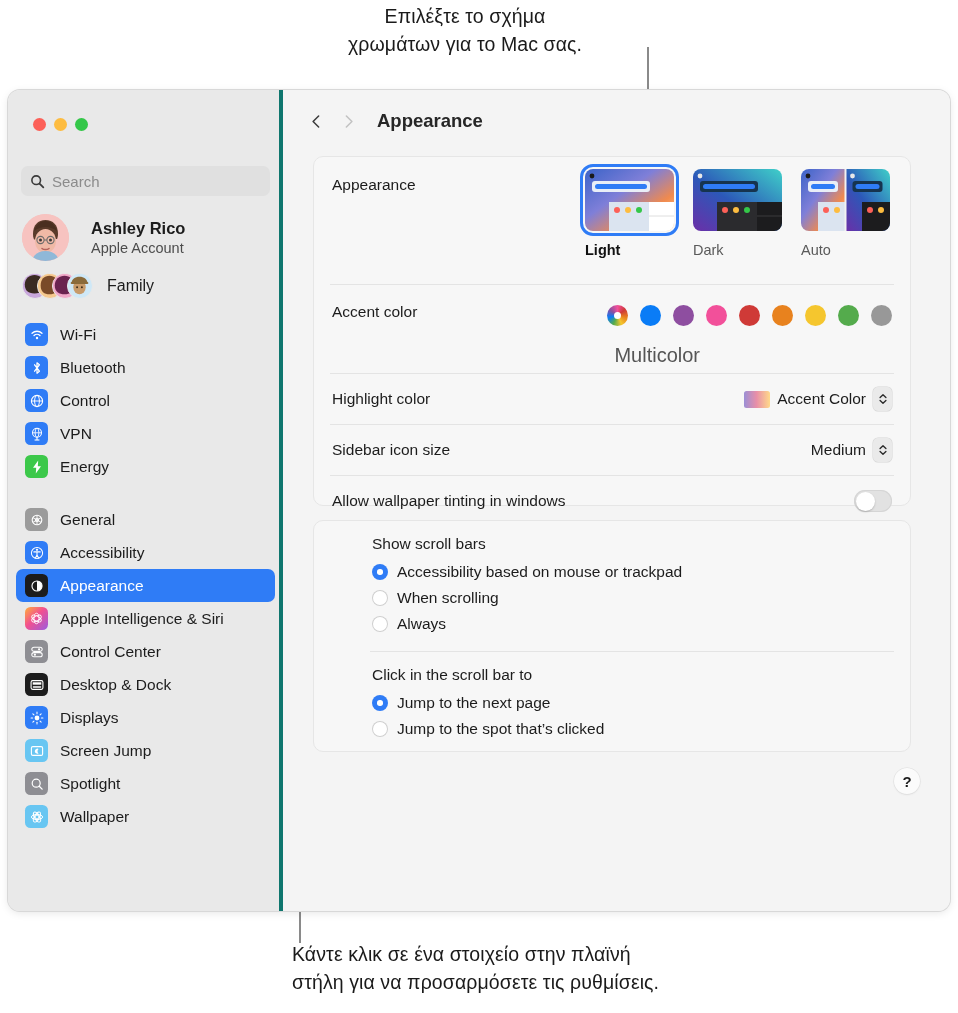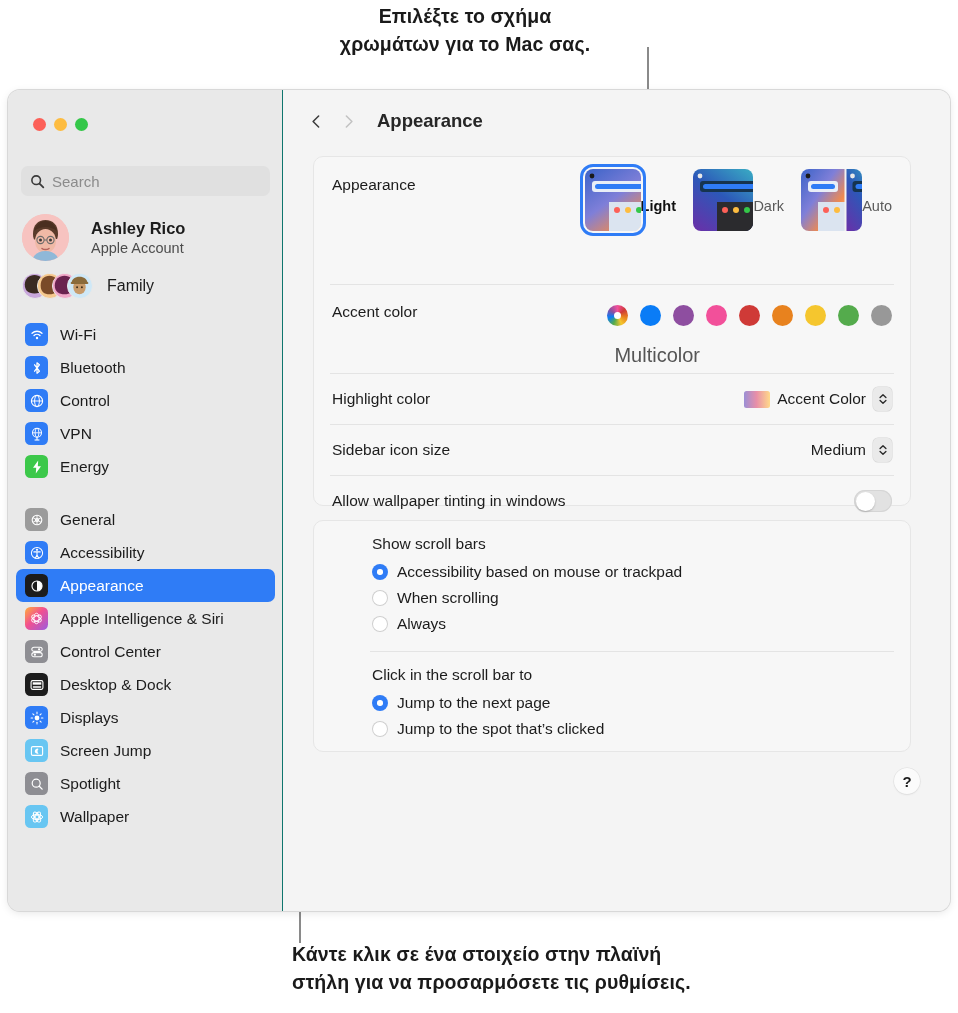--- a/index.html
+++ b/index.html
@@ -13,42 +13,41 @@
   #root { position: relative; width: 958px; height: 1013px; }
 
   
   .callout-text {
     position: absolute;
     font-size: 19.5px;
     color: #1a1a1a;
     line-height: 28px;
     letter-spacing: .1px;
     white-space: pre-line;
-    font-weight: bold;
   }
   #callout-top { top: 2px; left: 280px; width: 370px; text-align: center; }
   #callout-bottom { top: 940px; left: 292px; width: 600px; text-align: left; }
   .leader { position: absolute; background: #8a8a8a; }
 
   
   #window {
     position: absolute; left: 8px; top: 90px;
     width: 942px; height: 821px;
     background: #f2f2f2;
     border-radius: 12px;
     box-shadow: 0 0 0 1px #d8d8d8, 0 2px 8px rgba(0,0,0,.10);
     overflow: hidden;
     display: flex;
   }
 
   
   #sidebar {
     width: 275px; height: 100%;
     background: #e9e9e9;
-    border-right: 1px solid #0f766e;
+    border-right: 4px solid #0f766e;
     box-sizing: border-box;
     padding: 0 10px;
     position: relative;
     flex: none;
   }
   .traffic { position: absolute; top: 28px; left: 25px; display: flex; gap: 8px; }
   .light { width: 13px; height: 13px; border-radius: 50%; }
   .l-red { background: #fc6058; }
   .l-yellow { background: #fdbc40; }
   .l-green { background: #34c749; }
@@ -117,21 +116,21 @@
   #card-top { top: 66px; height: 350px; }
   #card-bottom { top: 430px; height: 232px; padding-left: 40px; }
   .sep { height: 1px; background: #e4e4e4; margin: 0 16px; }
 
   .row { position: relative; display: flex; align-items: center; padding: 0 18px; box-sizing: border-box; }
   .row-label { font-size: 15.5px; color: #1c1c1c; }
 
   
   .appearance-row { height: 127px; align-items: flex-start; padding-top: 19px; }
   .thumbs { position: absolute; right: 18px; top: 12px; display: flex; gap: 17px; }
-  .thumb-wrap { width: 91px; display: flex; flex-direction: row; align-items: center; }
+  .thumb-wrap { width: 91px; display: flex; flex-direction: column; }
   .thumb {
     width: 89px; height: 62px; border-radius: 8px;
     position: relative; overflow: hidden; box-sizing: border-box;
   }
   .thumb.sel { outline: 3.5px solid #2f7cf6; outline-offset: 2px; }
   .thumb-label { font-size: 14.5px; margin-top: 11px; color: #5a5a5a; }
   .thumb-label.sel { color: #111; font-weight: bold; }
 
   
   .accent-row { height: 88px; flex-direction: column; align-items: flex-start; justify-content: flex-start; padding-top: 18px; }

